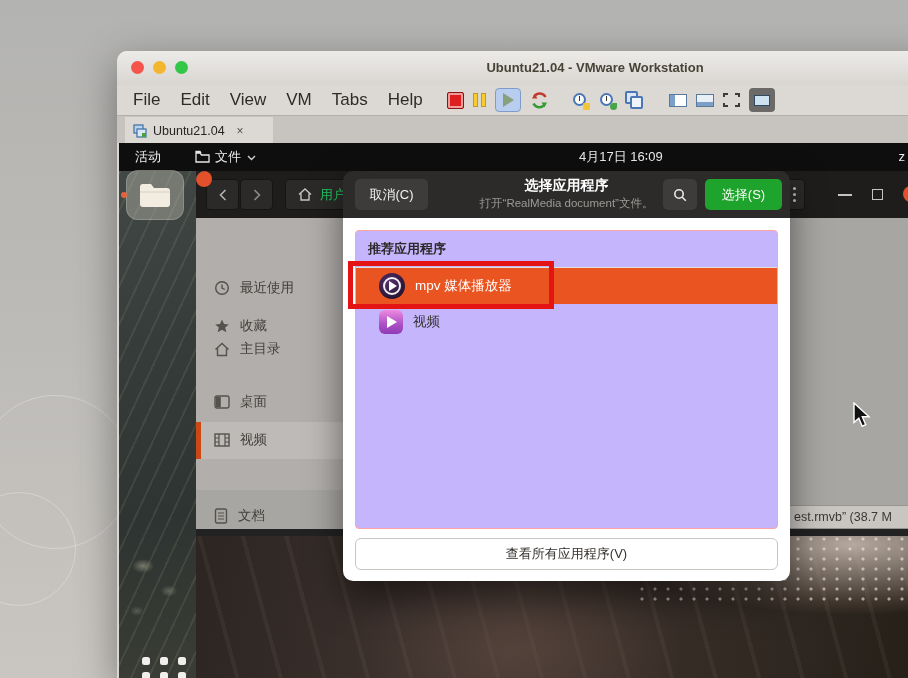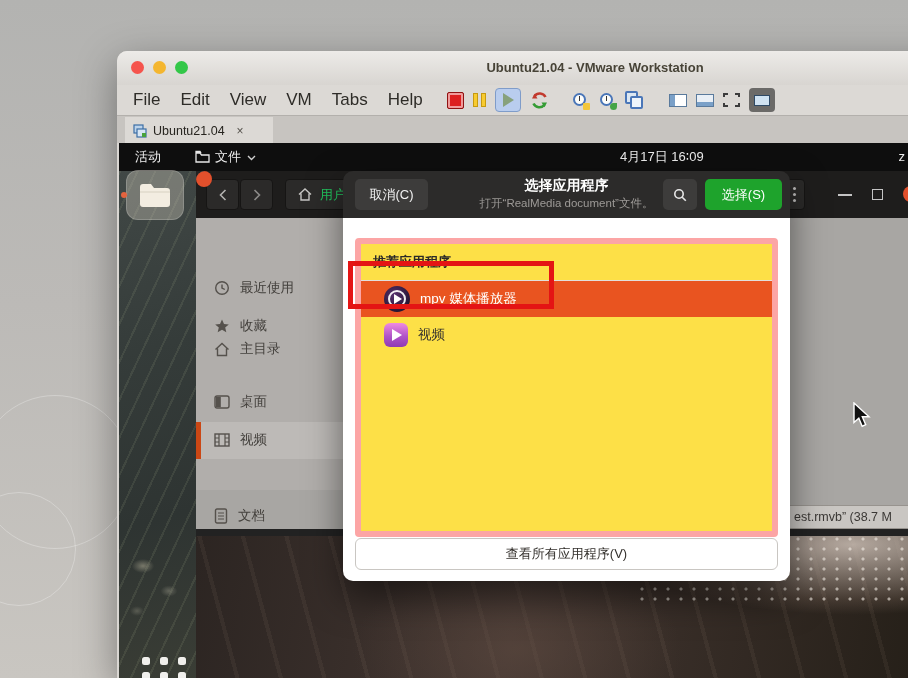--- a/index.html
+++ b/index.html
@@ -57,21 +57,21 @@
     font-size:12.5px;color:#3b3835;line-height:22px;padding-left:5px;white-space:nowrap;overflow:hidden;}
   
   .dialog{left:224px;top:28px;width:447px;height:410px;border-radius:10px;box-shadow:0 16px 36px rgba(0,0,0,.5);}
   .dlg-header{left:0;top:0;right:0;height:47px;background:#2c2b2a;border-radius:10px 10px 0 0;}
   .dlg-btn{height:31px;border-radius:5px;font-size:13px;display:flex;align-items:center;justify-content:center;box-sizing:border-box;}
   .dark-btn{background:#3d3c3b;color:#f2f2f2;}
   .green-btn{background:#1ea32c;color:#ffffff;}
   .dlg-title{left:90px;right:90px;top:6px;text-align:center;font-size:14px;font-weight:bold;color:#ffffff;}
   .dlg-sub{left:60px;right:60px;top:25px;text-align:center;font-size:11.5px;color:#9d9a97;}
   .dlg-body{left:0;top:47px;right:0;bottom:0;background:#ffffff;border-radius:0 0 10px 10px;}
-  .listbox{left:12px;top:20px;width:423px;height:299px;border:6px solid #fca5a5;border-radius:4px;box-sizing:border-box;background:#fde047;}
+  .listbox{left:12px;top:12px;width:423px;height:299px;border:1px solid #fca5a5;border-radius:4px;box-sizing:border-box;background:#c4b5fd;}
   .list-header{left:0;top:0;right:0;height:37px;border-bottom:1px solid #e2dfdc;display:flex;align-items:center;padding-left:12px;box-sizing:border-box;font-size:13px;font-weight:bold;color:#2b2a28;}
   .app-row{left:0;right:0;height:36px;display:flex;align-items:center;gap:10px;padding-left:23px;box-sizing:border-box;}
   .row-mpv{top:37px;background:#e95420;color:#ffffff;}
   .row-videos{top:73px;color:#36332f;}
   .app-label{font-size:13.5px;}
   .redbox{left:5px;top:90px;width:206px;height:48px;border:5px solid #e41414;box-sizing:border-box;}
   .viewall{left:12px;top:320px;width:423px;height:32px;border:1px solid #c9c6c2;border-radius:6px;background:#fff;box-sizing:border-box;
     display:flex;align-items:center;justify-content:center;font-size:13px;color:#34312d;}
   
   .ico{display:inline-block;vertical-align:middle;}
@@ -182,21 +182,21 @@
 
       <div class="abs topbar">
         <span class="abs txt" style="left:16px;">活动</span>
         <svg class="abs" style="left:76px;top:7px;" width="15" height="13" viewBox="0 0 15 13">
           <path d="M1,3 h4 l1.5,2 H14 v7 H1 Z M1,3 V1.5 h4 l1,1.5" fill="none" stroke="#e8e8e8" stroke-width="1.3"></path>
         </svg>
         <span class="abs txt" style="left:96px;">文件</span>
         <svg class="abs" style="left:128px;top:12px;" width="9" height="6" viewBox="0 0 9 6">
           <path d="M1,1 L4.5,4.5 L8,1" fill="none" stroke="#cfcfcf" stroke-width="1.4"></path>
         </svg>
-        <span class="abs txt" style="left:460px;margin-left:41px;">4月17日 16∶09</span>
+        <span class="abs txt" style="left:460px;">4月17日 16∶09</span>
         <span class="abs txt" style="right:5px;">z</span>
       </div>
 
       <div class="abs wp-left">
           <div class="streaks"></div>
           <div class="blobs"></div>
         </div>
       <div class="abs wp-bottom"></div>
       <div class="abs speckles"></div>
 

